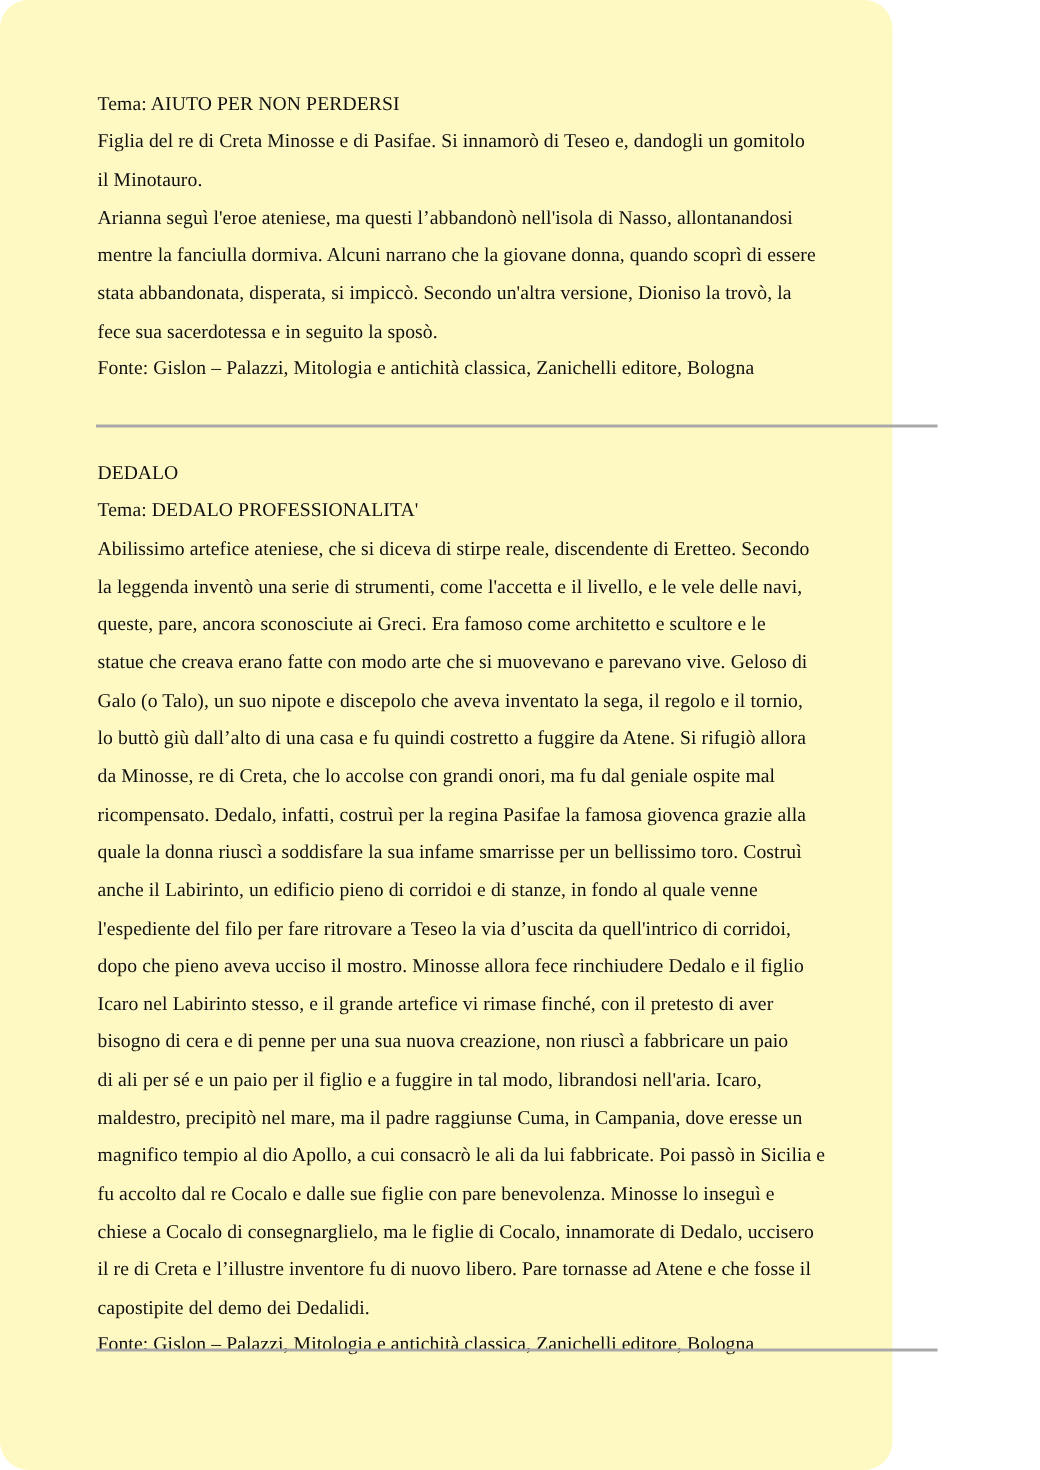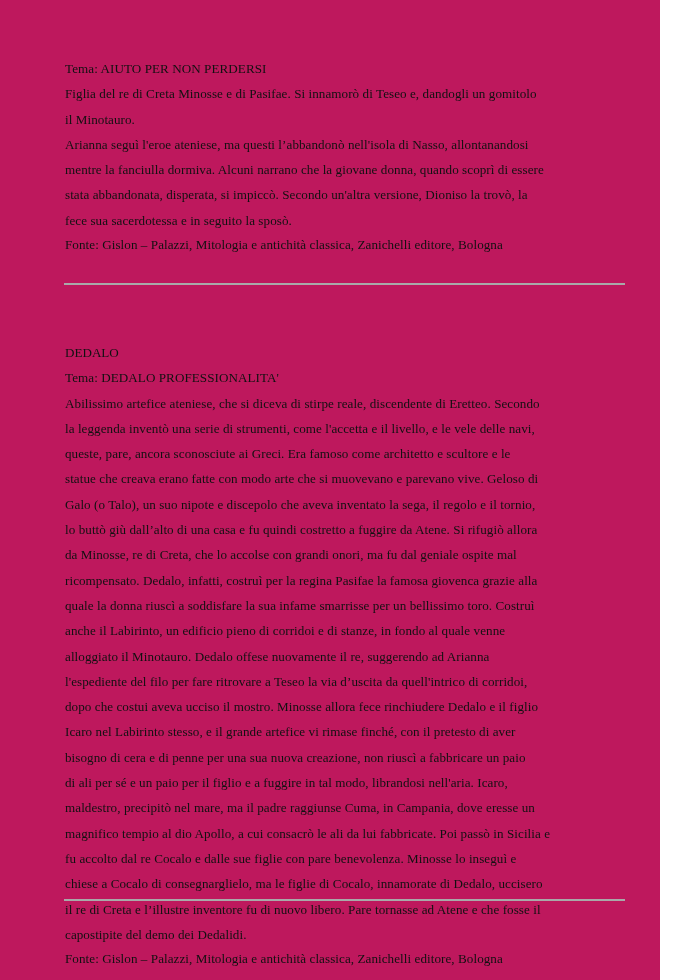--- a/index.html
+++ b/index.html
@@ -9,24 +9,25 @@
   body {
     width: 693px;
     height: 980px;
     background: #ffffff;
     font-family: "Liberation Serif", "DejaVu Serif", serif;
     color: #000000;
     overflow: hidden;
   }
   .page {
     position: relative;
-    width: 660px;
+    width: 595px;
     height: 980px;
-    background: #be185d;
+    background: #fef9c3;
     box-sizing: border-box;
+    border-radius: 19px;
   }
   .content {
     position: absolute;
     left: 65px;
     top: 56px;
     width: 455px;
   }
   .line {
     font-size: 13.1px;
     line-height: 25.3px;
@@ -59,21 +60,20 @@
     font-size: 13.1px;
     line-height: 25.3px;
     white-space: nowrap;
     color: #111111;
   }
   .section-two {
     position: absolute;
     left: 65px;
     top: 302px;
     width: 470px;
-    margin-top: 38px;
   }
 </style>
 </head>
 <body>
 
 <div class="page">
 
   <div class="content">
     <div class="line">Tema: AIUTO PER NON PERDERSI</div>
     <div class="line">Figlia del re di Creta Minosse e di Pasifae. Si innamorò di Teseo e, dandogli un gomitolo</div>
@@ -95,23 +95,22 @@
     <div class="line">Abilissimo artefice ateniese, che si diceva di stirpe reale, discendente di Eretteo. Secondo</div>
     <div class="line">la leggenda inventò una serie di strumenti, come l'accetta e il livello, e le vele delle navi,</div>
     <div class="line">queste, pare, ancora sconosciute ai Greci. Era famoso come architetto e scultore e le</div>
     <div class="line">statue che creava erano fatte con modo arte che si muovevano e parevano vive. Geloso di</div>
     <div class="line">Galo (o Talo), un suo nipote e discepolo che aveva inventato la sega, il regolo e il tornio,</div>
     <div class="line">lo buttò giù dall’alto di una casa e fu quindi costretto a fuggire da Atene. Si rifugiò allora</div>
     <div class="line">da Minosse, re di Creta, che lo accolse con grandi onori, ma fu dal geniale ospite mal</div>
     <div class="line">ricompensato. Dedalo, infatti, costruì per la regina Pasifae la famosa giovenca grazie alla</div>
     <div class="line">quale la donna riuscì a soddisfare la sua infame smarrisse per un bellissimo toro. Costruì</div>
     <div class="line">anche il Labirinto, un edificio pieno di corridoi e di stanze, in fondo al quale venne</div>
-    <div class="line">alloggiato il Minotauro. Dedalo offese nuovamente il re, suggerendo ad Arianna</div>
     <div class="line">l'espediente del filo per fare ritrovare a Teseo la via d’uscita da quell'intrico di corridoi,</div>
-    <div class="line">dopo che costui aveva ucciso il mostro. Minosse allora fece rinchiudere Dedalo e il figlio</div>
+    <div class="line">dopo che pieno aveva ucciso il mostro. Minosse allora fece rinchiudere Dedalo e il figlio</div>
     <div class="line">Icaro nel Labirinto stesso, e il grande artefice vi rimase finché, con il pretesto di aver</div>
     <div class="line">bisogno di cera e di penne per una sua nuova creazione, non riuscì a fabbricare un paio</div>
     <div class="line">di ali per sé e un paio per il figlio e a fuggire in tal modo, librandosi nell'aria. Icaro,</div>
     <div class="line">maldestro, precipitò nel mare, ma il padre raggiunse Cuma, in Campania, dove eresse un</div>
     <div class="line">magnifico tempio al dio Apollo, a cui consacrò le ali da lui fabbricate. Poi passò in Sicilia e</div>
     <div class="line">fu accolto dal re Cocalo e dalle sue figlie con pare benevolenza. Minosse lo inseguì e</div>
     <div class="line">chiese a Cocalo di consegnarglielo, ma le figlie di Cocalo, innamorate di Dedalo, uccisero</div>
     <div class="line">il re di Creta e l’illustre inventore fu di nuovo libero. Pare tornasse ad Atene e che fosse il</div>
     <div class="line">capostipite del demo dei Dedalidi.</div>
     <div class="line tight">Fonte: Gislon – Palazzi, Mitologia e antichità classica, Zanichelli editore, Bologna</div>

